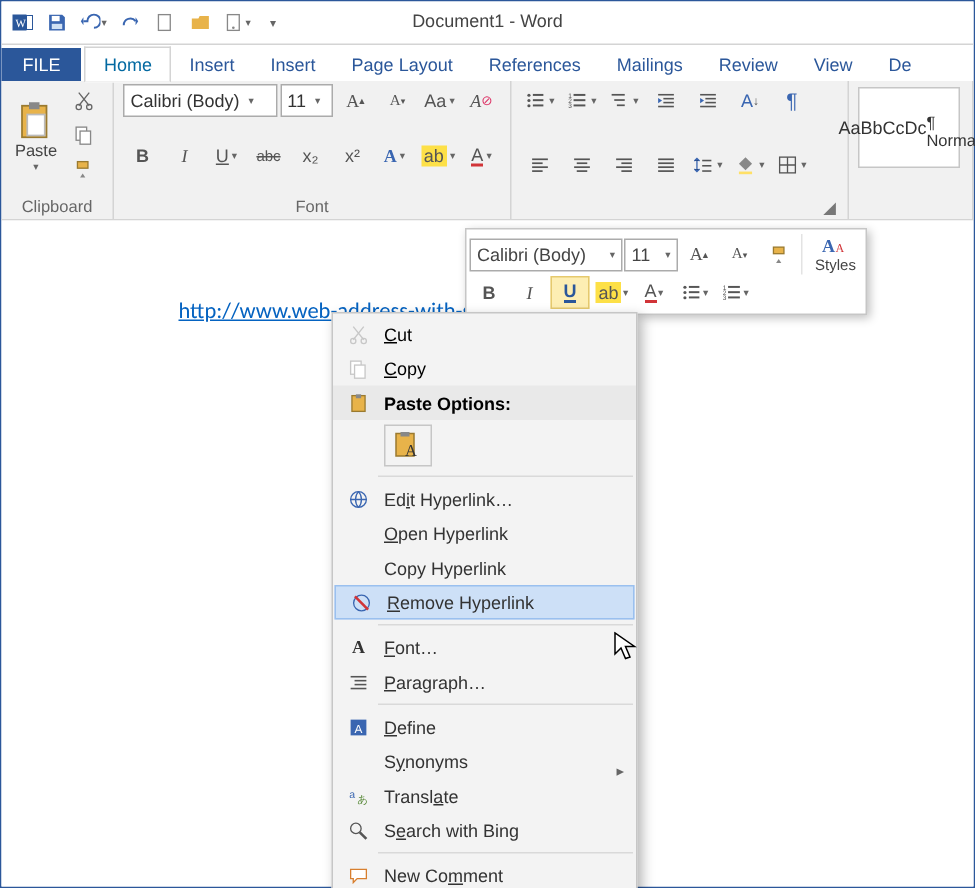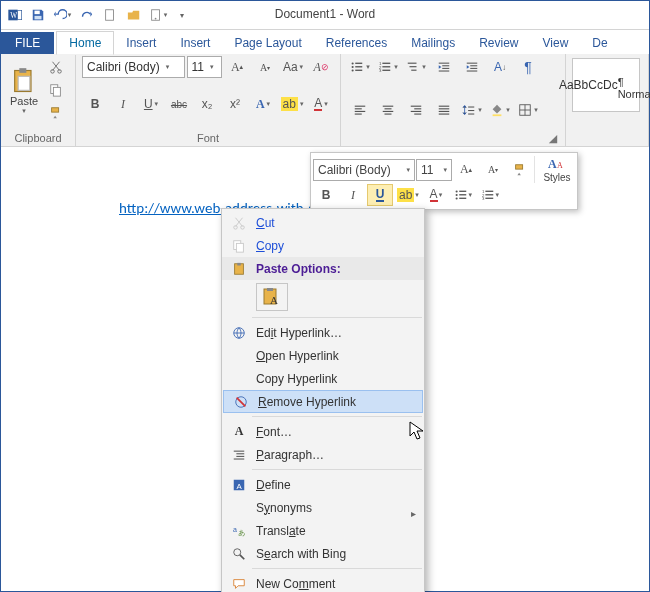--- a/index.html
+++ b/index.html
@@ -38,26 +38,26 @@
 .mt-btn{min-width:20px;height:20px;display:flex;align-items:center;justify-content:center;border:1px solid transparent;color:#555;font-size:12px;padding:0 2px}
 .mt-btn.dd::after{content:"▾";font-size:7px;color:#666;margin-left:1px}
 .mt-box{height:20px;border:1px solid #ababab;background:#fff;display:flex;align-items:center;padding:0 4px;font-size:12px}
 .mt-styles{display:flex;flex-direction:column;align-items:center;width:36px;border-left:1px solid #e3e3e3;padding-left:4px}
 
 .ctx{position:absolute;left:220px;top:207px;width:202px;background:#f3f3f3;border:1px solid #c6c6c6;box-shadow:3px 3px 8px rgba(0,0,0,.3);padding:2px 0}
 .ctx-item{display:flex;align-items:center;height:23px;padding:0 10px 0 4px;color:#333;position:relative}
 .ctx-item .icol{width:26px;display:flex;justify-content:center;color:#666}
 .ctx-item .txt{flex:1;padding-left:4px}
 .ctx-item .u{text-decoration:underline}
-.ctx-item.dis{color:#1d4ed8}
+.ctx-item.dis{color:#000000}
 .ctx-item.dis .icol{color:#c7c7c7}
 .ctx-item.hov{background:#cde0f7;border:1px solid #9ac0ef;height:21px;margin:0 1px}
 .ctx-item .sub::after{content:"▸";position:absolute;right:8px;font-size:10px;color:#666}
 .ctx-sep{height:1px;background:#d9d9d9;margin:3px 2px 3px 30px}
-.ctx-heading{background:#e9e9e9;font-weight:400;color:#4c1d95}
+.ctx-heading{background:#e9e9e9;font-weight:400;color:#000000}
 .ctx-paste-row{padding:3px 0 3px 34px}
 .cursor{position:absolute;left:408px;top:420px;pointer-events:none}
 
 .sv{width:14px;height:14px}
 .underline-red{border-bottom:2px solid #d13438;line-height:12px}
 .underline-blue{border-bottom:2px solid #2b579a;line-height:12px;color:#2b579a;font-weight:bold}
 .hl-yellow{background:#fde047;padding:0 2px}
 </style>
 </head>
 <body>

